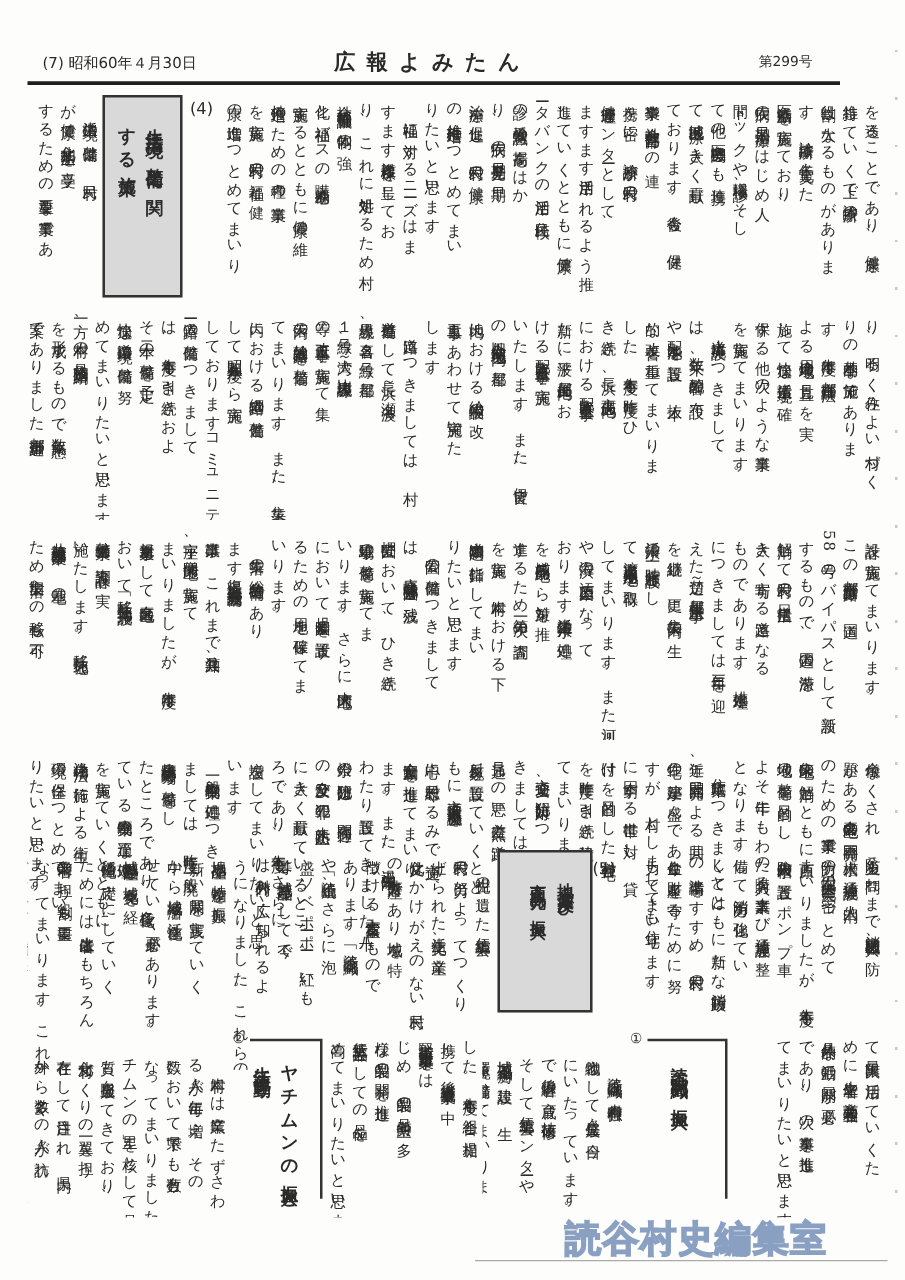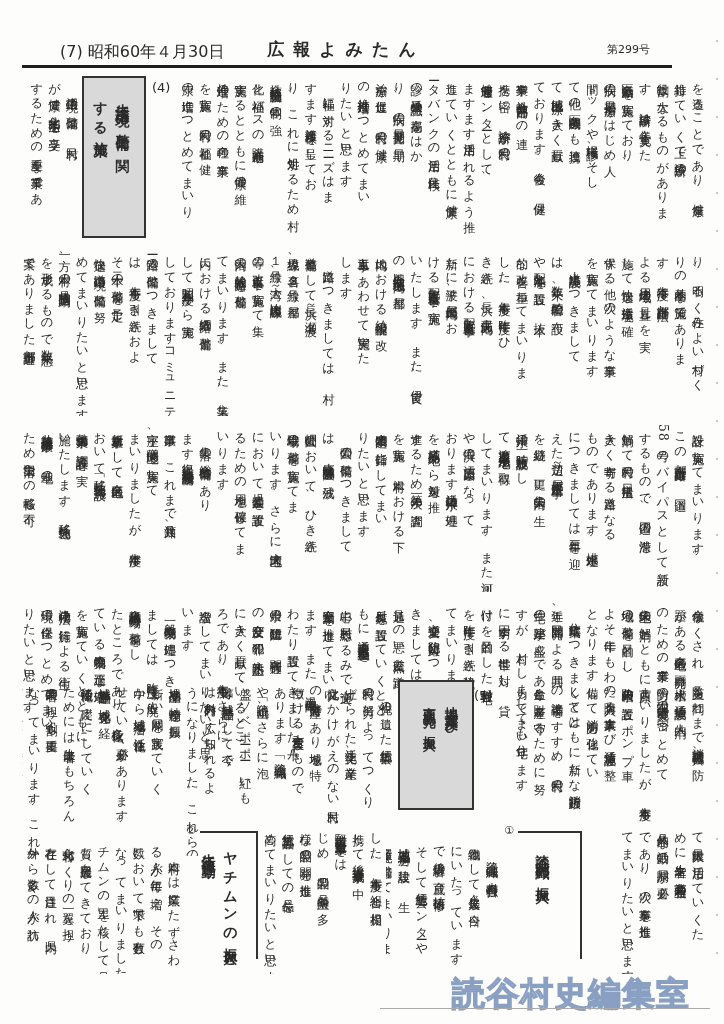--- a/index.html
+++ b/index.html
@@ -3,39 +3,39 @@
 <meta charset="utf-8">
 <style>
   html, body { margin:0; padding:0; }
   body {
     width:724px; height:1024px; background:#fdfdfb; position:relative; overflow:hidden;
     font-family:"DejaVu Serif","Liberation Serif",serif; color:#2a2a2a;
   }
   .margin-dots { position:absolute; right:6px; top:40px; bottom:40px; width:2px;
     background:repeating-linear-gradient(to bottom,#c8c8c8 0 2px,transparent 2px 38px); }
   .header { position:absolute; left:20px; top:36px; width:652px; height:28px; }
-  .hdr-page { position:absolute; left:14px; top:6px; font-size:16px; font-family:"DejaVu Sans",sans-serif;margin-left:26px; }
+  .hdr-page { position:absolute; left:14px; top:6px; font-size:12px; font-family:"DejaVu Sans",sans-serif; }
   .hdr-title { position:absolute; left:0; right:0; top:2px; text-align:center; font-size:17px; letter-spacing:9px; font-weight:bold; }
   .hdr-issue { position:absolute; right:22px; top:6px; font-size:11px; font-family:"DejaVu Sans",sans-serif; }
   .hdr-rule { position:absolute; left:22px; top:65px; width:650px; height:3px; background:#1e1e1e; }
 
   .tier { position:absolute; writing-mode:vertical-rl; font-size:12.2px; line-height:17.6px;
     letter-spacing:1.15px; white-space:nowrap; overflow:hidden; }
   .tier .ln { display:block; }
 
   .hbox { position:absolute; background:#d9d9d9; border:2px solid #333; writing-mode:vertical-rl;
     font-family:"DejaVu Sans",sans-serif; font-size:14px; font-weight:bold; letter-spacing:3px; line-height:22px; padding:14px 10px; box-sizing:border-box; }
   .hnum { position:absolute; font-family:"DejaVu Sans",sans-serif; font-size:13px; }
 
   .sub-head { position:absolute; writing-mode:vertical-rl; font-family:"DejaVu Sans",sans-serif; font-size:14px; font-weight:bold; letter-spacing:3px; line-height:22px; }
   .bracket-h { position:absolute; height:1.5px; background:#333; }
   .bracket-v { position:absolute; width:1.5px; background:#333; }
   .circ { position:absolute; font-size:11px; font-family:"DejaVu Sans",sans-serif; }
 
-  .watermark { position:absolute; left:452px; top:972px; font-family:"DejaVu Sans",sans-serif; font-size:33px; font-weight:bold; letter-spacing:1px;
+  .watermark { position:absolute; left:452px; top:972px; font-family:"DejaVu Sans",sans-serif; font-size:29px; font-weight:bold; letter-spacing:1px;
     color:#eef2f8; -webkit-text-stroke:1.3px #8aa0c2; }
   .bottom-rule { position:absolute; left:380px; top:1008px; width:330px; height:1px; background:#aaa; }
 </style>
 </head>
 <body>
 
 <div class="margin-dots"></div>
 
 <div class="header">
   <span class="hdr-page">(7)  昭和60年４月30日</span>

